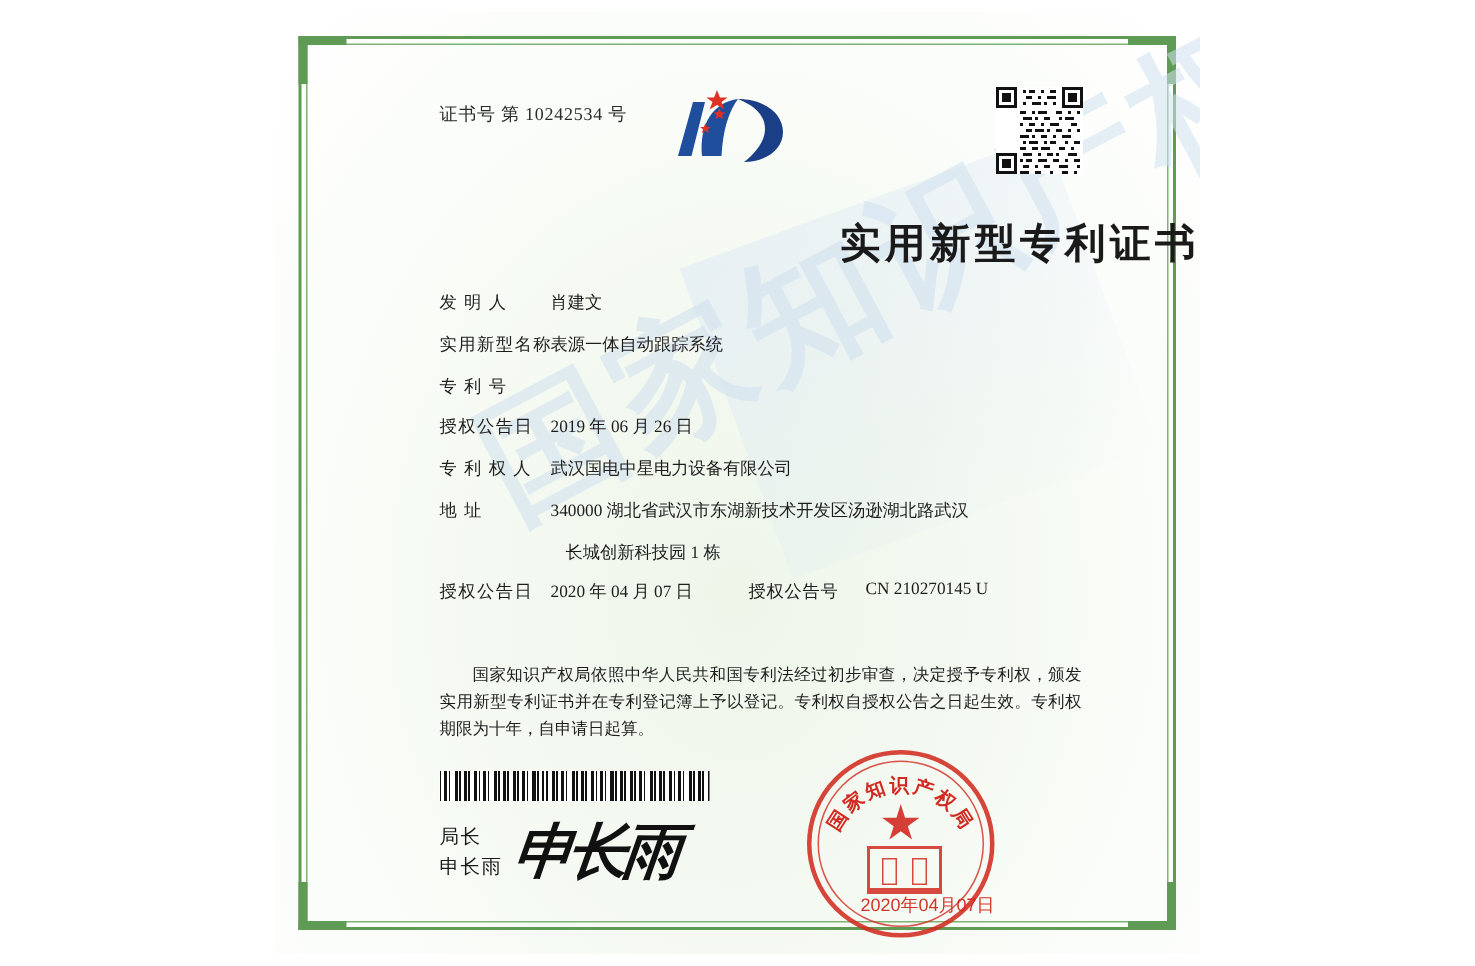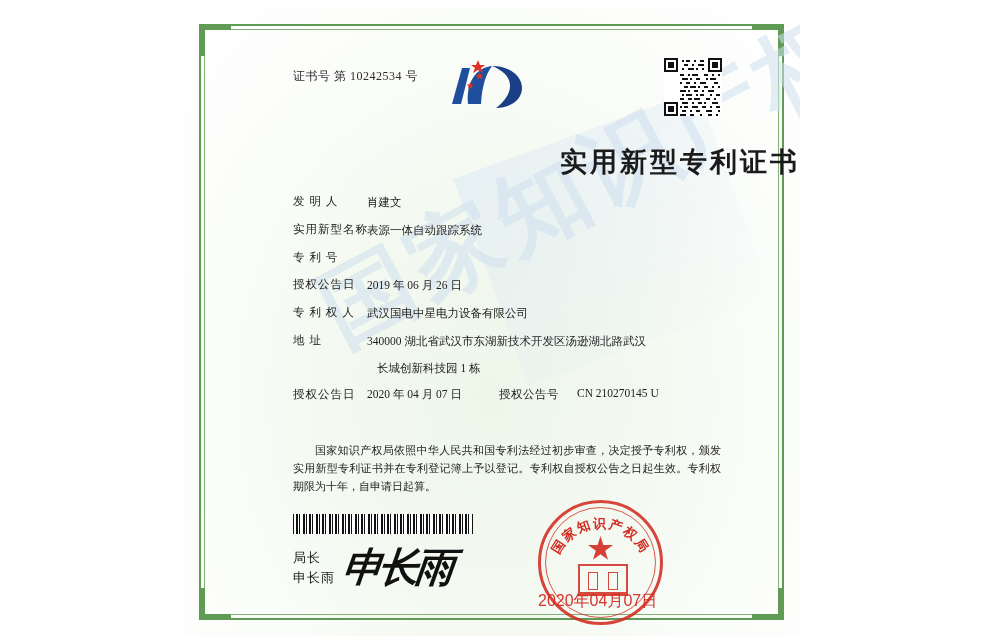--- a/index.html
+++ b/index.html
@@ -286,23 +286,23 @@
     font-size: 13px;
     font-family: "Liberation Serif", "DejaVu Serif", serif;
     font-weight: bold;
     letter-spacing: 2px;
   }
   .seal .seal-date {
     position: absolute;
     left: 0;
     right: 0;
     bottom: 13px;
-    text-align: left;
+    text-align: right;
     color: #d22a20;
-    font-size: 16px;
+    font-size: 12px;
     font-family: "Liberation Sans", sans-serif;
     opacity: 0.95;
   }
 
   .footer {
     position: absolute;
     left: 0;
     right: 0;
     bottom: 16px;
     text-align: center;

